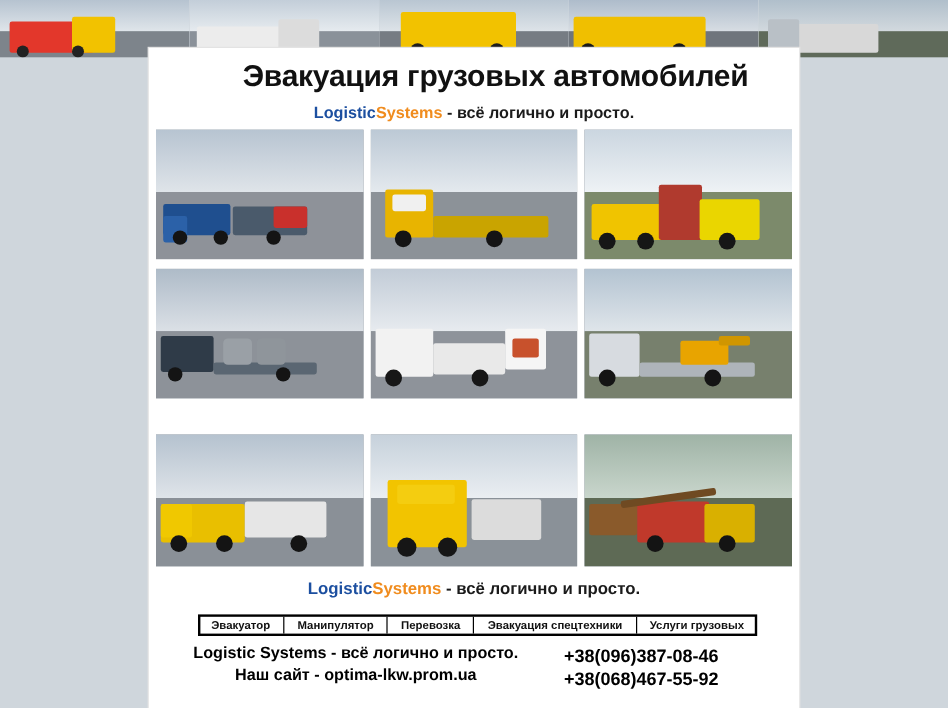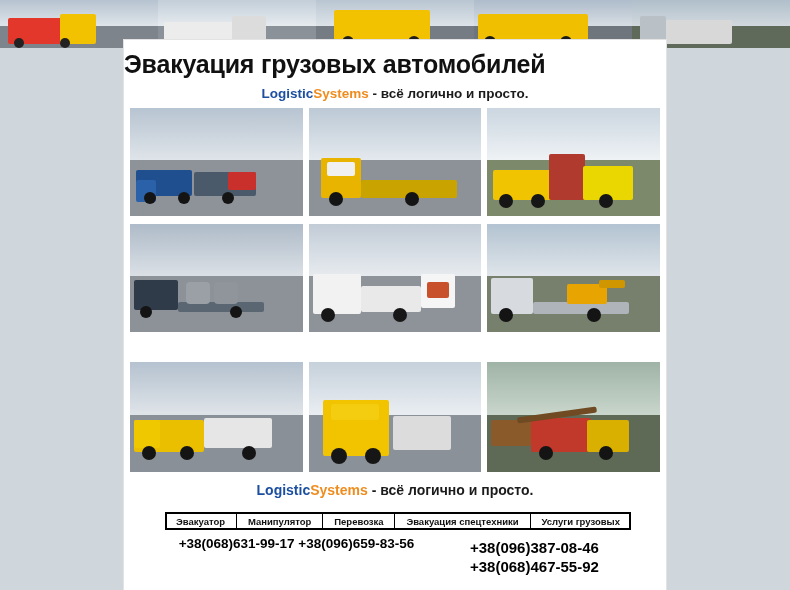--- a/index.html
+++ b/index.html
@@ -57,21 +57,21 @@
     height: 550px;
     background: #ffffff;
     box-shadow: 0 0 0 1px #e3e3e3;
   }
 
   .headline {
     position: absolute;
     left: 124px;
     top: 50px;
     width: 578px;
-    text-align: left;
+    text-align: center;
     font-size: 25px;
     font-weight: bold;
     color: #111111;
     letter-spacing: -0.2px;
   }
 
   .subline {
     position: absolute;
     left: 124px;
     top: 86px;
@@ -332,21 +332,22 @@
     <div class="service-item">Манипулятор</div>
     <div class="service-sep"></div>
     <div class="service-item">Перевозка</div>
     <div class="service-sep"></div>
     <div class="service-item">Эвакуация спецтехники</div>
     <div class="service-sep"></div>
     <div class="service-item">Услуги грузовых</div>
   </div>
 
   <div class="contact-left">
-    <div>+38(068)631-99-17  +38(096)659-83-56</div>
+    <div>Logistic Systems - всё логично и просто.</div>
+    <div>Наш сайт - optima-lkw.prom.ua</div>
   </div>
 
   <div class="contact-right">
     <div>+38(096)387-08-46</div>
     <div>+38(068)467-55-92</div>
   </div>
 
 </div>
 
 </body></html>

